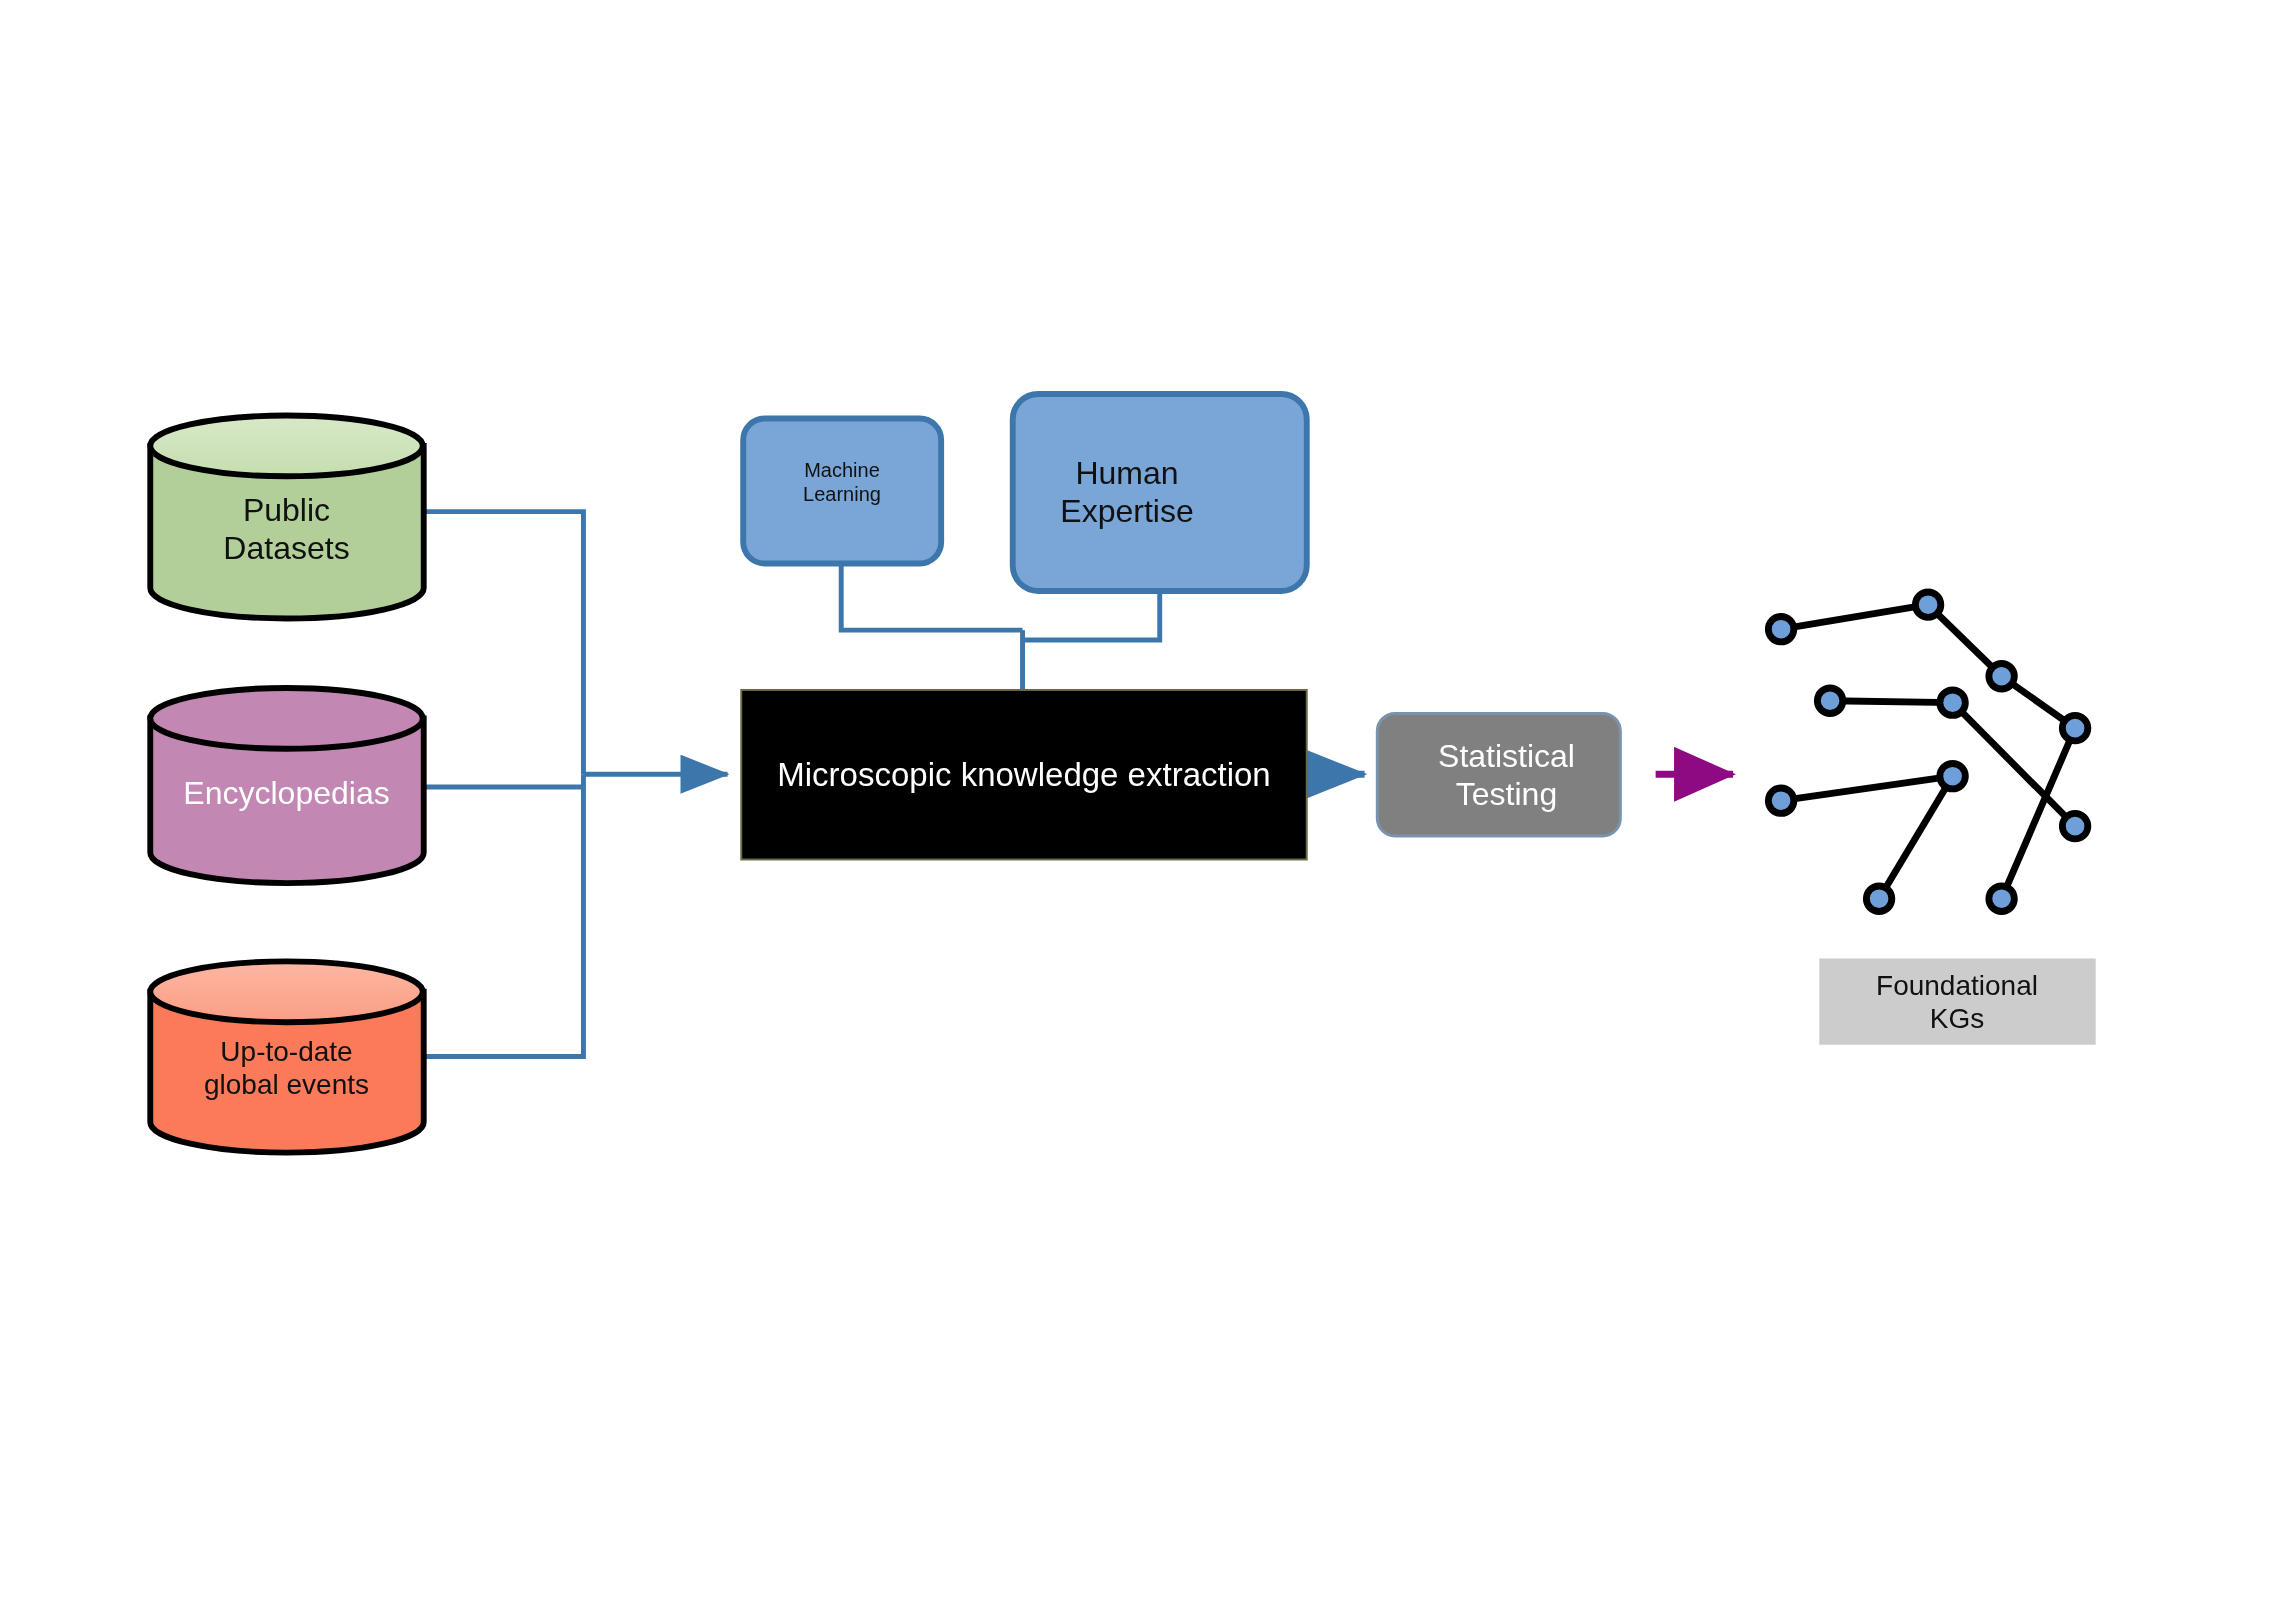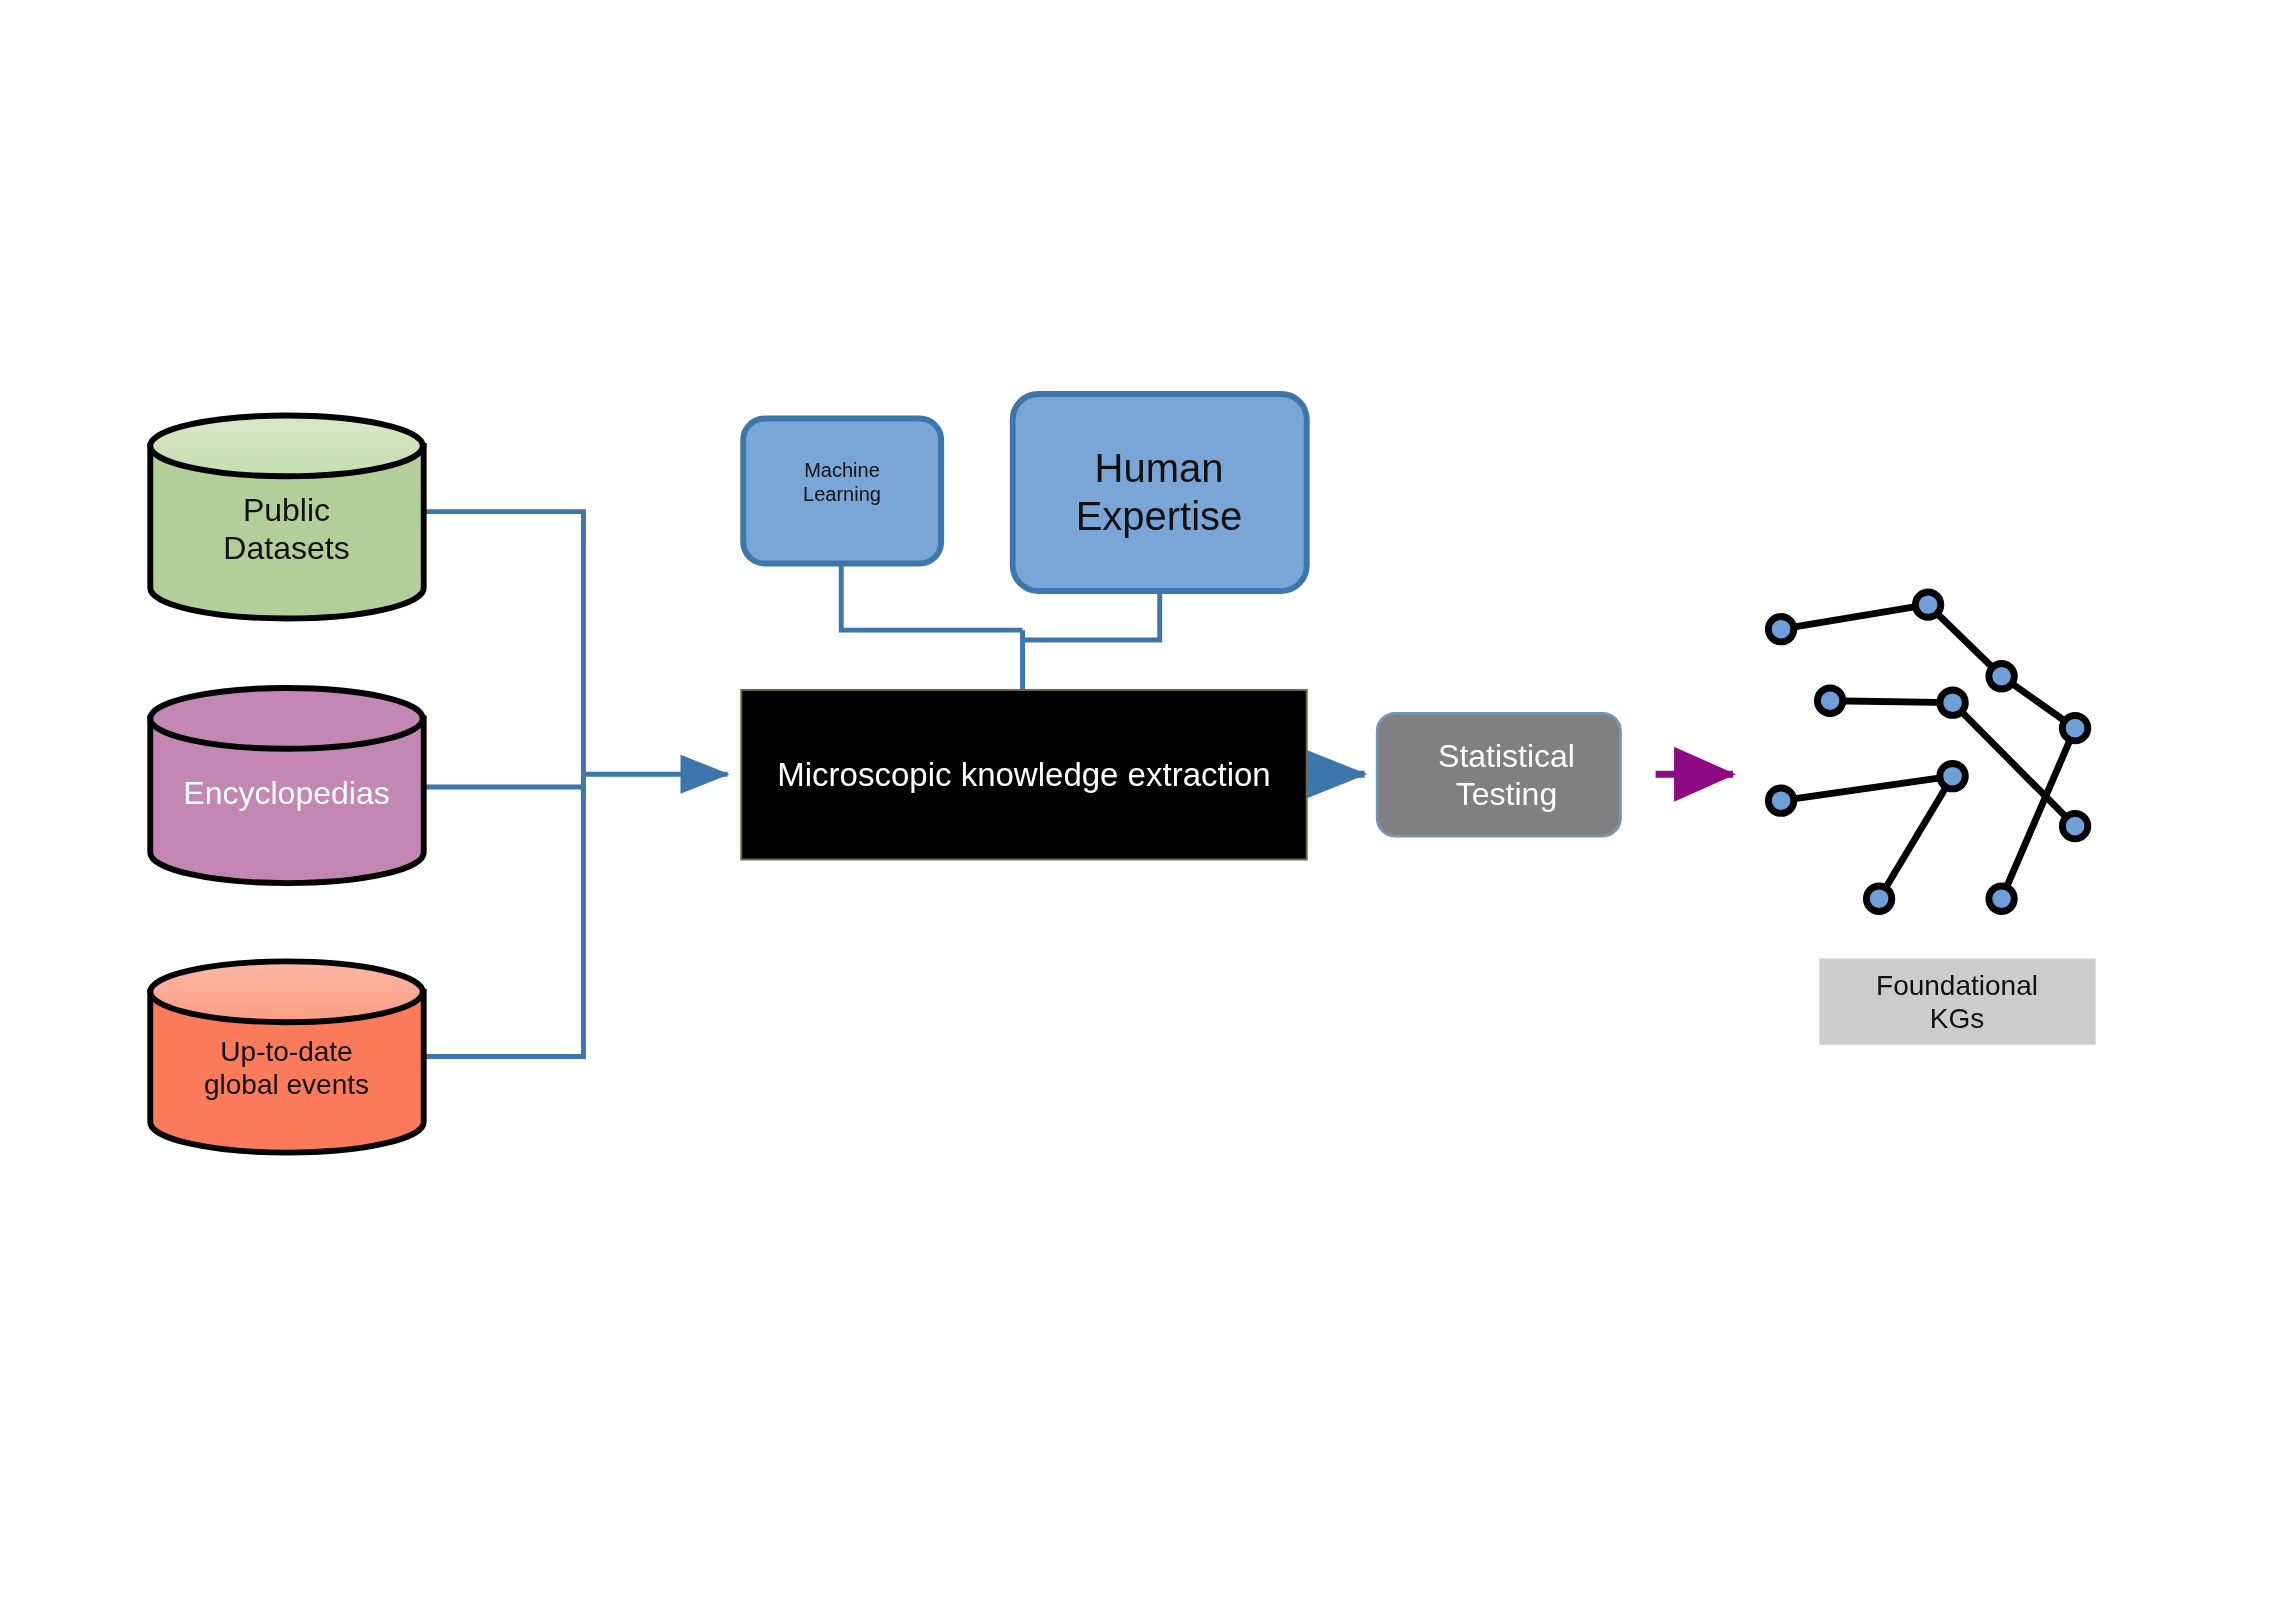--- a/index.html
+++ b/index.html
@@ -113,21 +113,21 @@
 
   <div class="node-label lbl-dark" style="left:150px;top:461px;width:273px;height:137px;font-size:32px;">Public
 Datasets</div>
 
   <div class="node-label lbl-dark" style="left:145px;top:1002px;width:283px;height:132px;font-size:28px;">Up-to-date
 global events</div>
 
   <div class="node-label lbl-dark" style="left:743px;top:410px;width:198px;height:145px;font-size:20px;">Machine
 Learning</div>
 
-  <div class="node-label lbl-dark" style="left:1012px;top:394px;width:294px;height:197px;font-size:40px;">Human
+  <div class="node-label lbl-dark" style="left:980px;top:394px;width:294px;height:197px;font-size:32px;">Human
 Expertise</div>
 
   <div class="node-label lbl-light" style="left:741px;top:690px;width:566px;height:170px;font-size:33px;">Microscopic knowledge extraction</div>
 
   <div class="node-label lbl-light" style="left:1377px;top:714px;width:259px;height:123px;font-size:32px;">Statistical
 Testing</div>
 
   <div class="node-label lbl-dark" style="left:1819px;top:959px;width:276px;height:86px;font-size:28px;">Foundational
 KGs</div>
 

